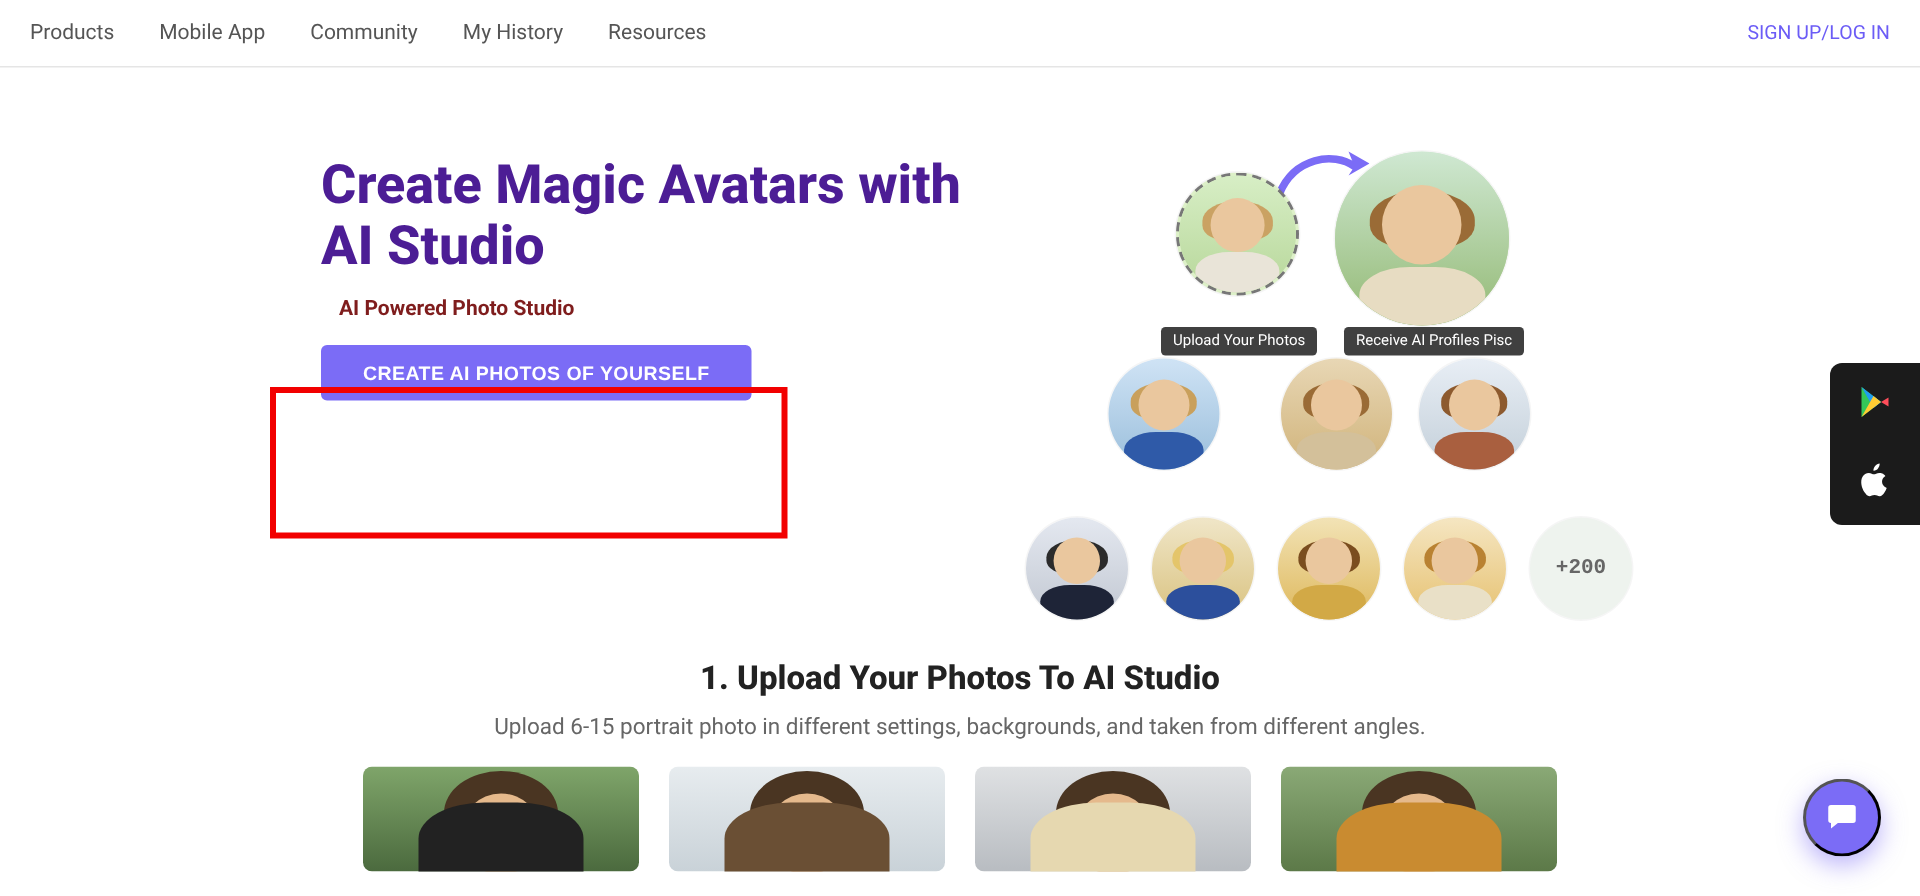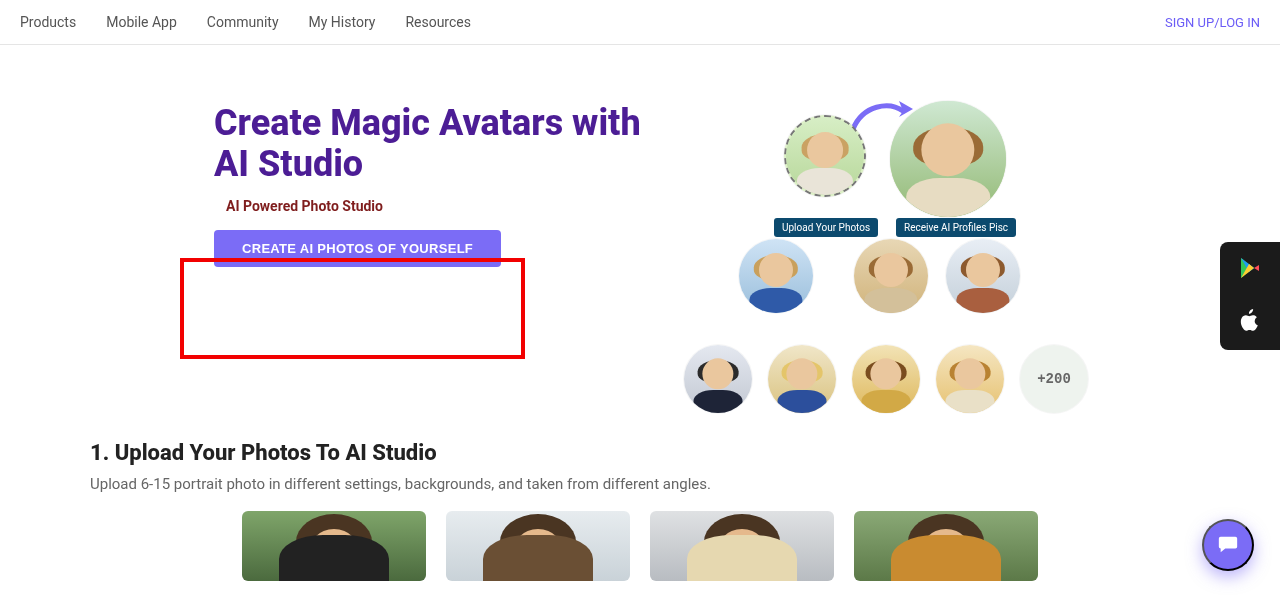--- a/index.html
+++ b/index.html
@@ -123,21 +123,21 @@
     width:60%; height:34%; border-radius:50% 50% 40% 40%;
   }
   .av .body {
     position:absolute; left:50%; bottom:-6%; transform:translateX(-50%);
     width:72%; height:40%; border-radius:40% 40% 20% 20%;
   }
   
   .av-src { left:100px; top:12px; width:82px; height:82px; border:2px dashed #777; background:#ddf0c8; }
   .av-dst { left:206px; top:-2px; width:116px; height:116px; background:linear-gradient(180deg,#cfe8d2,#a8c87f); }
   .tag {
-    position:absolute; font-size:10px; color:#fff; background:#0c4a6e;
+    position:absolute; font-size:10px; color:#fff; background:#404040;
     padding:4px 8px; border-radius:3px; white-space:nowrap;
   }
   .tag1 { left:90px; top:115px; }
   .tag2 { left:212px; top:115px; }
   
   .r2 { top:136px; width:74px; height:74px; }
   .r2a { left:55px; background:linear-gradient(180deg,#cfe3f5,#9abedb); }
   .r2b { left:170px; background:linear-gradient(180deg,#e8d7b5,#d0b37a); }
   .r2c { left:262px; background:linear-gradient(180deg,#e8eef5,#c3cfd9); }
   
@@ -147,21 +147,21 @@
   .r3c { left:168px;background:linear-gradient(180deg,#f2e3b6,#deb85c); }
   .r3d { left:252px;background:linear-gradient(180deg,#f5e6c2,#e6c170); }
   .r3e { left:336px;background:#eef3ee; display:flex; align-items:center; justify-content:center; filter:blur(0.3px); }
   .more-text { font-size:14px; font-weight:700; color:#666; }
 
   
   .section2 {
     position: absolute;
     top: 440px;
     left: 0; right: 0;
-    text-align: left;
+    text-align: center;
     padding: 0 90px;
   }
   .sec-title { font-size: 22px; font-weight: 800; color:#222; margin-bottom: 10px; }
   .sec-desc  { font-size: 15px; color:#666; margin-bottom: 18px; }
   .photo-row { display:flex; gap:20px; justify-content:center; }
   .photo {
     width:184px; height:70px; border-radius:6px; overflow:hidden; position:relative;
   }
   .photo .bg { position:absolute; inset:0; }
   .photo .face {

